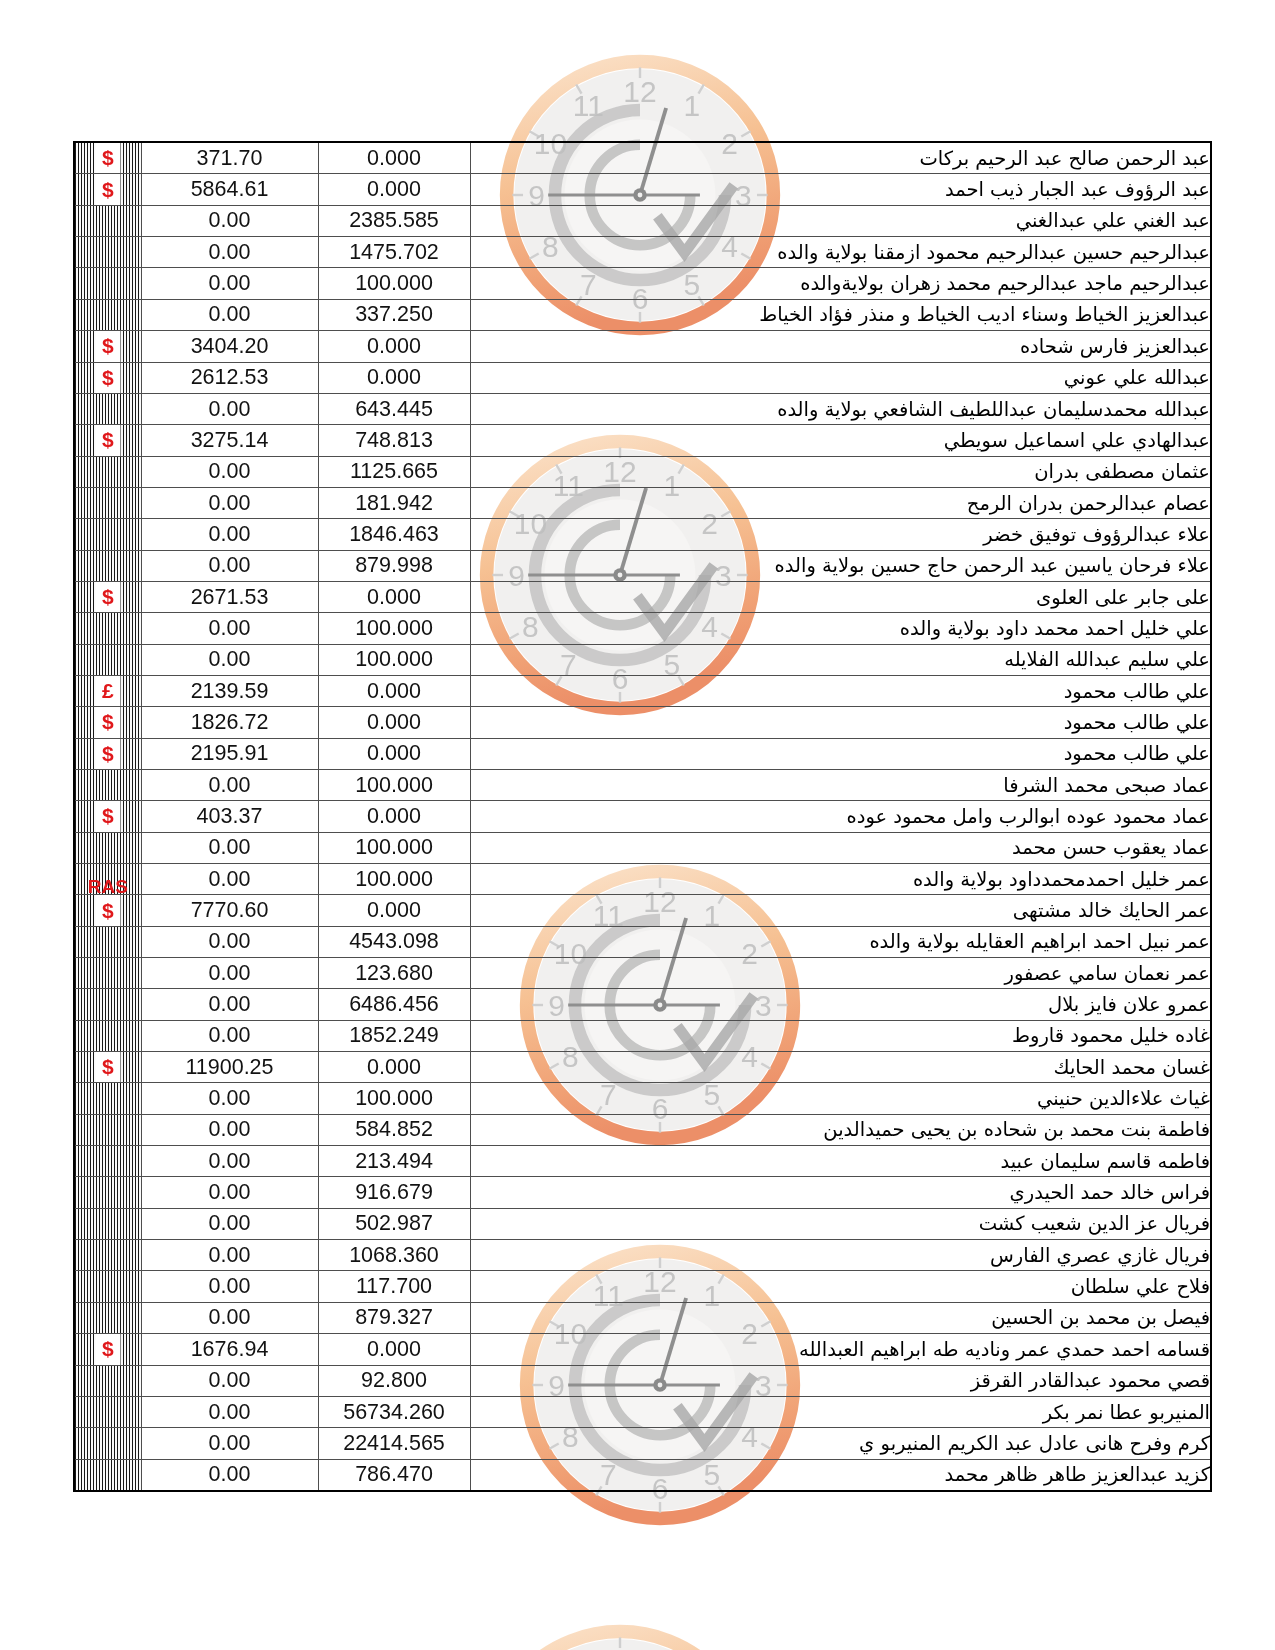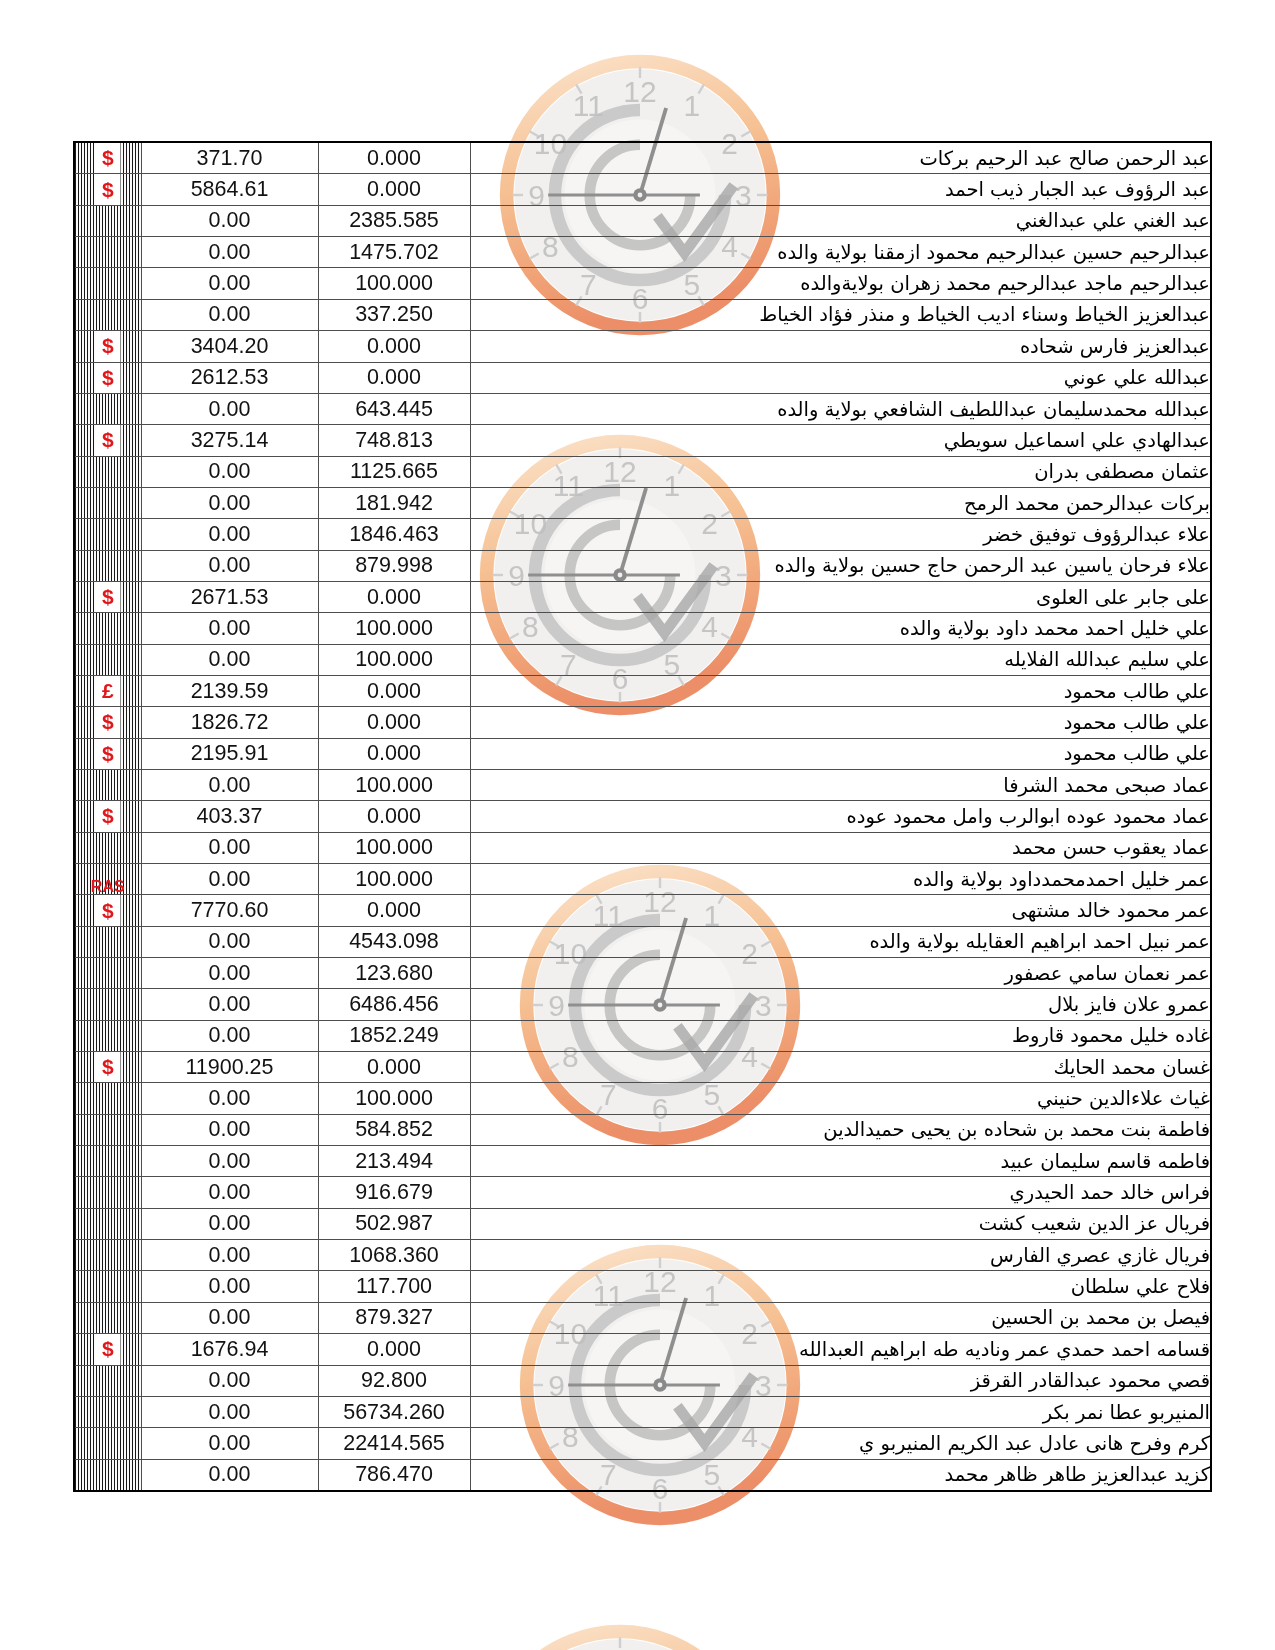--- a/index.html
+++ b/index.html
@@ -24,21 +24,21 @@
   table.ledger td { border:1.8px solid #4e4e4e; padding:0; overflow:hidden; }
   td.c-sym { position:relative;
              background:repeating-linear-gradient(90deg,#181818 0px,#181818 1.1px,#fafafa 1.1px,#fafafa 3px);
              border-right:2px solid #111; border-left:2px solid #111; }
   td.c-sym .band { position:absolute; left:50%; top:0; bottom:0; transform:translateX(-50%);
                    display:none; align-items:center; justify-content:center;
                    background:#ffffff; min-width:21px; padding:0 2px; }
   td.c-sym .band.show { display:flex; }
   td.c-sym .band.bare { background:transparent; }
   .sym { font:700 21px "Liberation Sans", sans-serif; color:#e0181b; }
-  .band.bare .sym { font-size:16px; letter-spacing:0px;margin-top:16px; }
+  .band.bare .sym { font-size:19px; letter-spacing:0px;margin-top:16px; }
   td.c-a, td.c-b { font:21.5px "Liberation Sans", sans-serif; color:#121212; text-align:center;
                    white-space:nowrap; }
   td.c-name { direction:rtl; text-align:right; padding:0 7px 0 4px; color:#000;
               font:19.5px "DejaVu Sans", sans-serif; white-space:nowrap; }
 </style>
 </head>
 <body>
 
 <div class="page">
 
@@ -415,21 +415,21 @@
       <td class="c-a">0.00</td>
       <td class="c-b">1125.665</td>
       <td class="c-name">عثمان مصطفى بدران</td>
     </tr>
         <tr>
       <td class="c-sym">
         
       </td>
       <td class="c-a">0.00</td>
       <td class="c-b">181.942</td>
-      <td class="c-name">بركات عبدالرحمن محمد الرمح</td>
+      <td class="c-name">عصام عبدالرحمن بدران الرمح</td>
     </tr>
         <tr>
       <td class="c-sym">
         
       </td>
       <td class="c-a">0.00</td>
       <td class="c-b">1846.463</td>
       <td class="c-name">علاء عبدالرؤوف توفيق خضر</td>
     </tr>
         <tr>
@@ -533,21 +533,21 @@
       <td class="c-name">عمر خليل احمدمحمدداود بولاية والده</td>
     </tr>
         <tr>
       <td class="c-sym">
         <span class="band show">
           <span class="sym">$</span>
         </span>
       </td>
       <td class="c-a">7770.60</td>
       <td class="c-b">0.000</td>
-      <td class="c-name">عمر محمود خالد مشتهى</td>
+      <td class="c-name">عمر الحايك خالد مشتهى</td>
     </tr>
         <tr>
       <td class="c-sym">
         
       </td>
       <td class="c-a">0.00</td>
       <td class="c-b">4543.098</td>
       <td class="c-name">عمر نبيل احمد ابراهيم العقايله بولاية والده</td>
     </tr>
         <tr>

